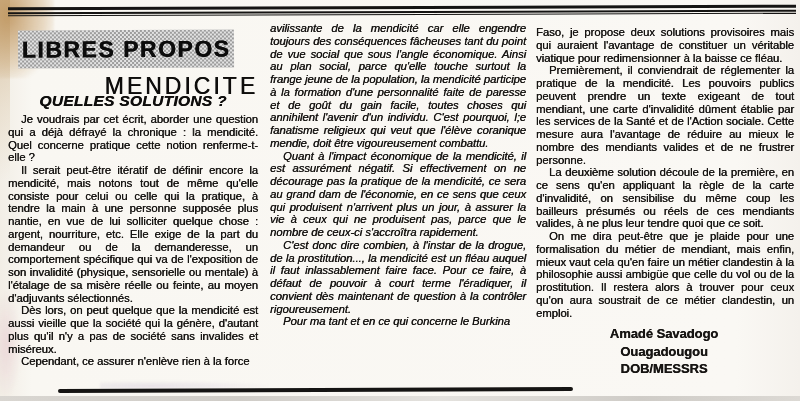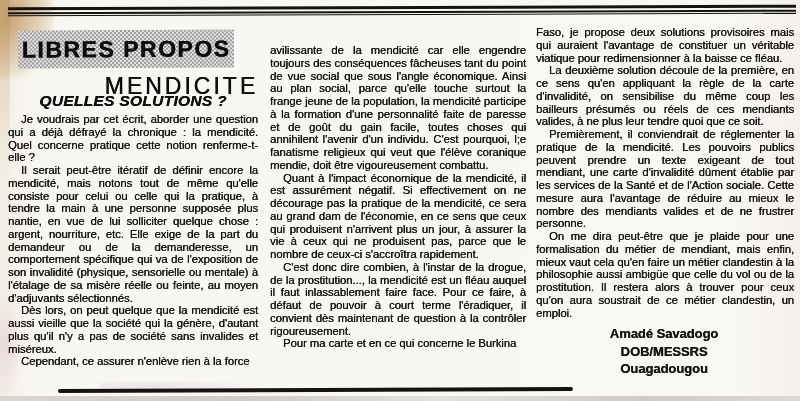--- a/index.html
+++ b/index.html
@@ -46,21 +46,21 @@
   
   .col {
     position: absolute;
     text-align: justify;
     font-size: 11.3px;
     line-height: 12.75px;
     letter-spacing: -0.05px;
     hyphens: none;
   }
   .col1 { left: 8px;   top: 113px; width: 250px; }
-  .col2 { left: 270px; top: 44px;  width: 256px; }
+  .col2 { left: 270px; top: 22px;  width: 256px; font-style: italic; }
   .col3 { left: 536px; top: 26px;  width: 258px; }
   .para { margin: 0; text-indent: 13px; text-shadow: 0.35px 0 0 currentColor; }
   .para.flush { text-indent: 0; }
 
   .signature {
     margin-top: 6px; padding-right: 2px;
     text-align: center; font-weight: bold; font-size: 13px; line-height: 17.5px;
     text-shadow: 0.3px 0 0 currentColor;
   }
 
@@ -117,28 +117,28 @@
     <p class="para">Je voudrais par cet écrit, aborder une question qui a déjà défrayé la chronique : la mendicité. Quel concerne pratique cette notion renferme-t-elle ?</p>
     <p class="para">Il serait peut-être itératif de définir encore la mendicité, mais notons tout de même qu'elle consiste pour celui ou celle qui la pratique, à tendre la main à une personne supposée plus nantie, en vue de lui solliciter quelque chose : argent, nourriture, etc. Elle exige de la part du demandeur ou de la demanderesse, un comportement spécifique qui va de l'exposition de son invalidité (physique, sensorielle ou mentale) à l'étalage de sa misère réelle ou feinte, au moyen d'adjuvants sélectionnés.</p>
     <p class="para">Dès lors, on peut quelque que la mendicité est aussi vieille que la société qui la génère, d'autant plus qu'il n'y a pas de société sans invalides et miséreux.</p>
     <p class="para">Cependant, ce assurer n'enlève rien à la force</p>
   </div>
 
   <div class="col col2">
     <p class="para flush">avilissante de la mendicité car elle engendre toujours des conséquences fâcheuses tant du point de vue social que sous l'angle économique. Ainsi au plan social, parce qu'elle touche surtout la frange jeune de la population, la mendicité participe à la formation d'une personnalité faite de paresse et de goût du gain facile, toutes choses qui annihilent l'avenir d'un individu. C'est pourquoi, l;e fanatisme religieux qui veut que l'élève coranique mendie, doit être vigoureusement combattu.</p>
     <p class="para">Quant à l'impact économique de la mendicité, il est assurément négatif. Si effectivement on ne décourage pas la pratique de la mendicité, ce sera au grand dam de l'économie, en ce sens que ceux qui produisent n'arrivent plus un jour, à assurer la vie à ceux qui ne produisent pas, parce que le nombre de ceux-ci s'accroîtra rapidement.</p>
     <p class="para">C'est donc dire combien, à l'instar de la drogue, de la prostitution..., la mendicité est un fléau auquel il faut inlassablement faire face. Pour ce faire, à défaut de pouvoir à court terme l'éradiquer, il convient dès maintenant de question à la contrôler rigoureusement.</p>
-    <p class="para">Pour ma carte et en ce qui concerne le Burkina</p>
+    <p class="para">Pour ma tant et en ce qui concerne le Burkina</p>
   </div>
 
   <div class="col col3">
     <p class="para flush">Faso, je propose deux solutions provisoires mais qui auraient l'avantage de constituer un véritable viatique pour redimensionner à la baisse ce fléau.</p>
+    <p class="para">Premièrement, il conviendrait de réglementer la pratique de la mendicité. Les pouvoirs publics peuvent prendre un texte exigeant de tout mendiant, une carte d'invalidité dûment établie par les services de la Santé et de l'Action sociale. Cette mesure aura l'avantage de réduire au mieux le nombre des mendiants valides et de ne frustrer personne.</p>
     <p class="para">La deuxième solution découle de la première, en ce sens qu'en appliquant la règle de la carte d'invalidité, on sensibilise du même coup les bailleurs présumés ou réels de ces mendiants valides, à ne plus leur tendre quoi que ce soit.</p>
-    <p class="para">Premièrement, il conviendrait de réglementer la pratique de la mendicité. Les pouvoirs publics peuvent prendre un texte exigeant de tout mendiant, une carte d'invalidité dûment établie par les services de la Santé et de l'Action sociale. Cette mesure aura l'avantage de réduire au mieux le nombre des mendiants valides et de ne frustrer personne.</p>
     <p class="para">On me dira peut-être que je plaide pour une formalisation du métier de mendiant, mais enfin, mieux vaut cela qu'en faire un métier clandestin à la philosophie aussi ambigüe que celle du vol ou de la prostitution. Il restera alors à trouver pour ceux qu'on aura soustrait de ce métier clandestin, un emploi.</p>
     <div class="signature">
       <div>Amadé Savadogo</div>
+      <div>Ouagadougou</div>
       <div>DOB/MESSRS</div>
-      <div>Ouagadougou</div>
     </div>
   </div>
 
 </div>
 
 </body></html>

